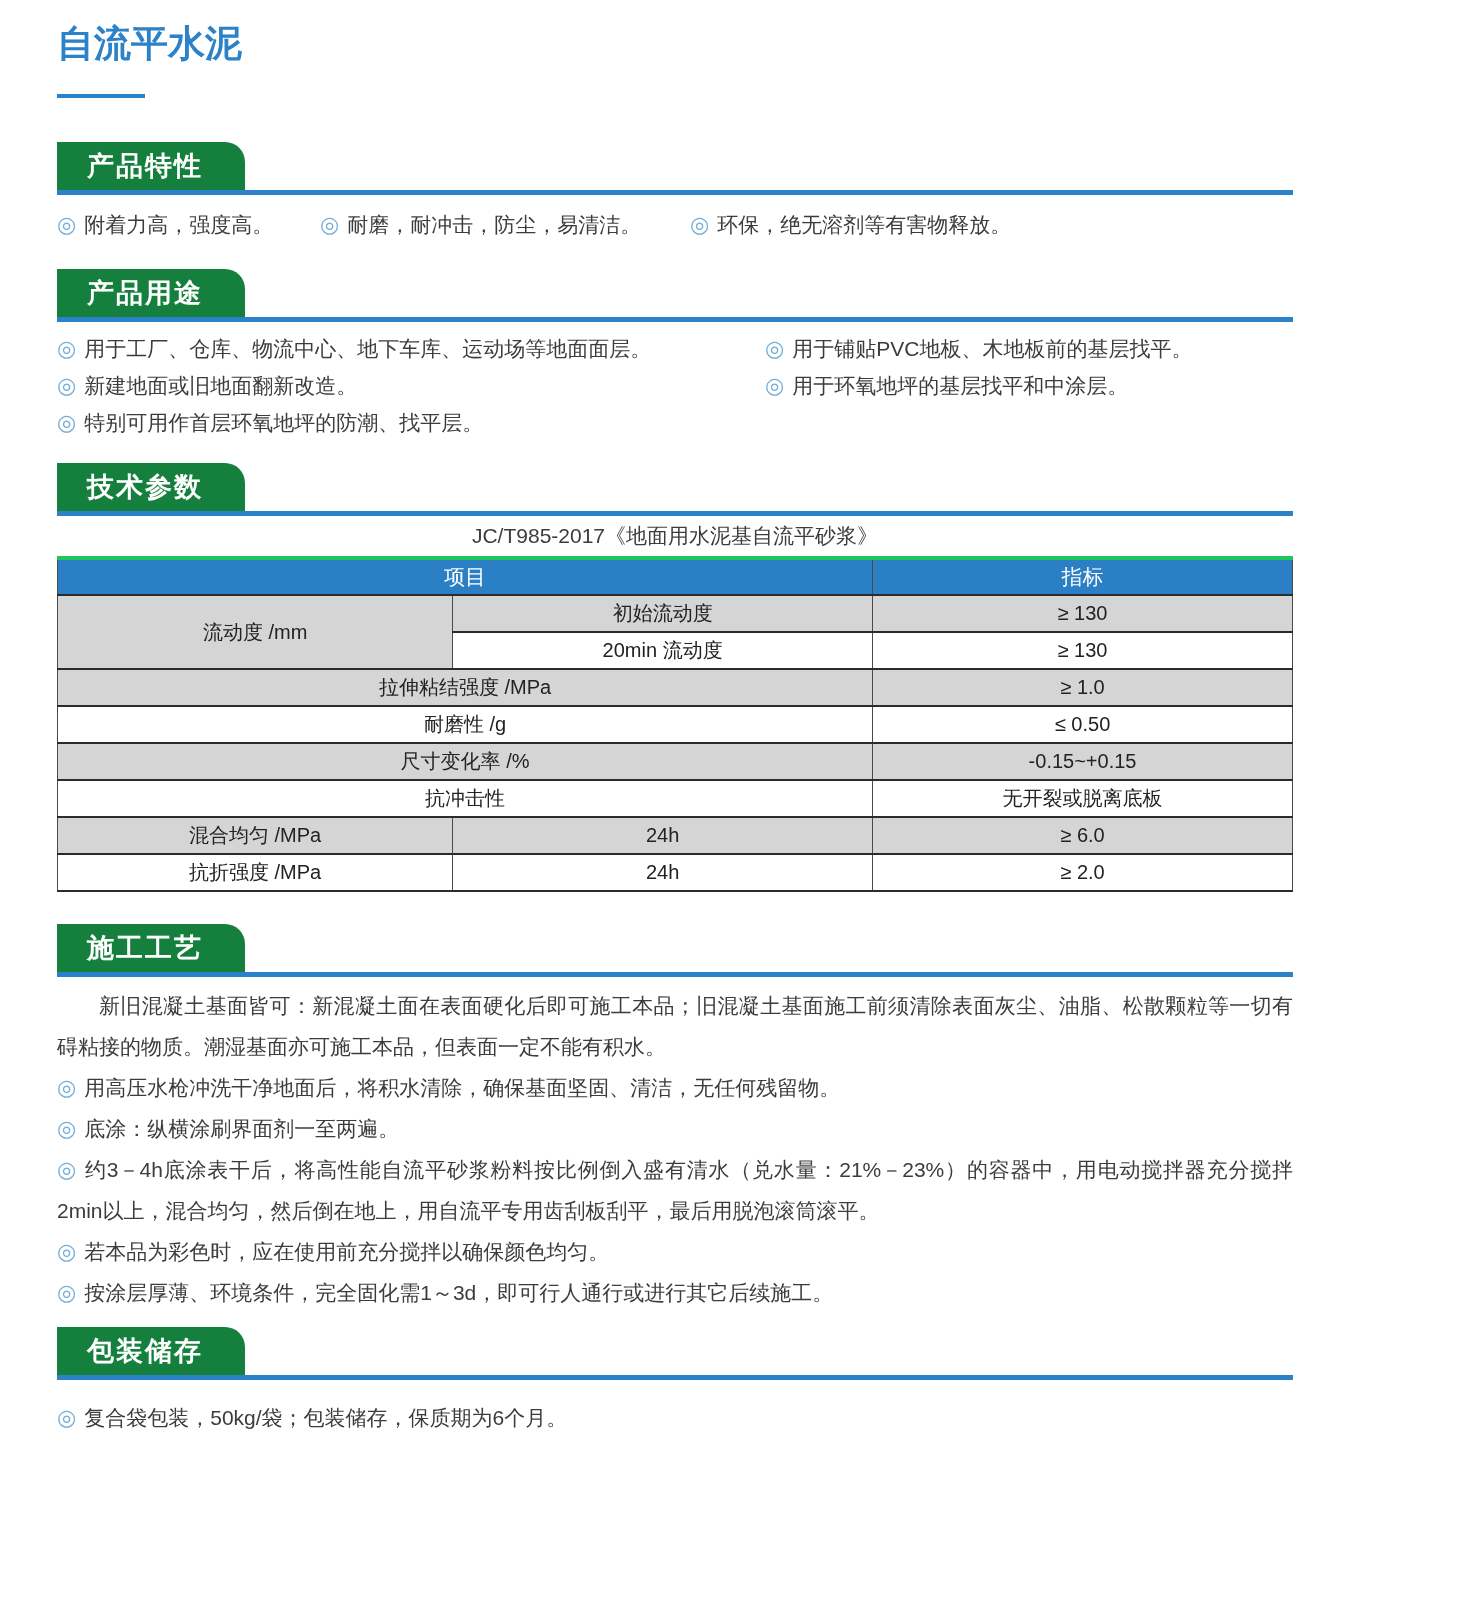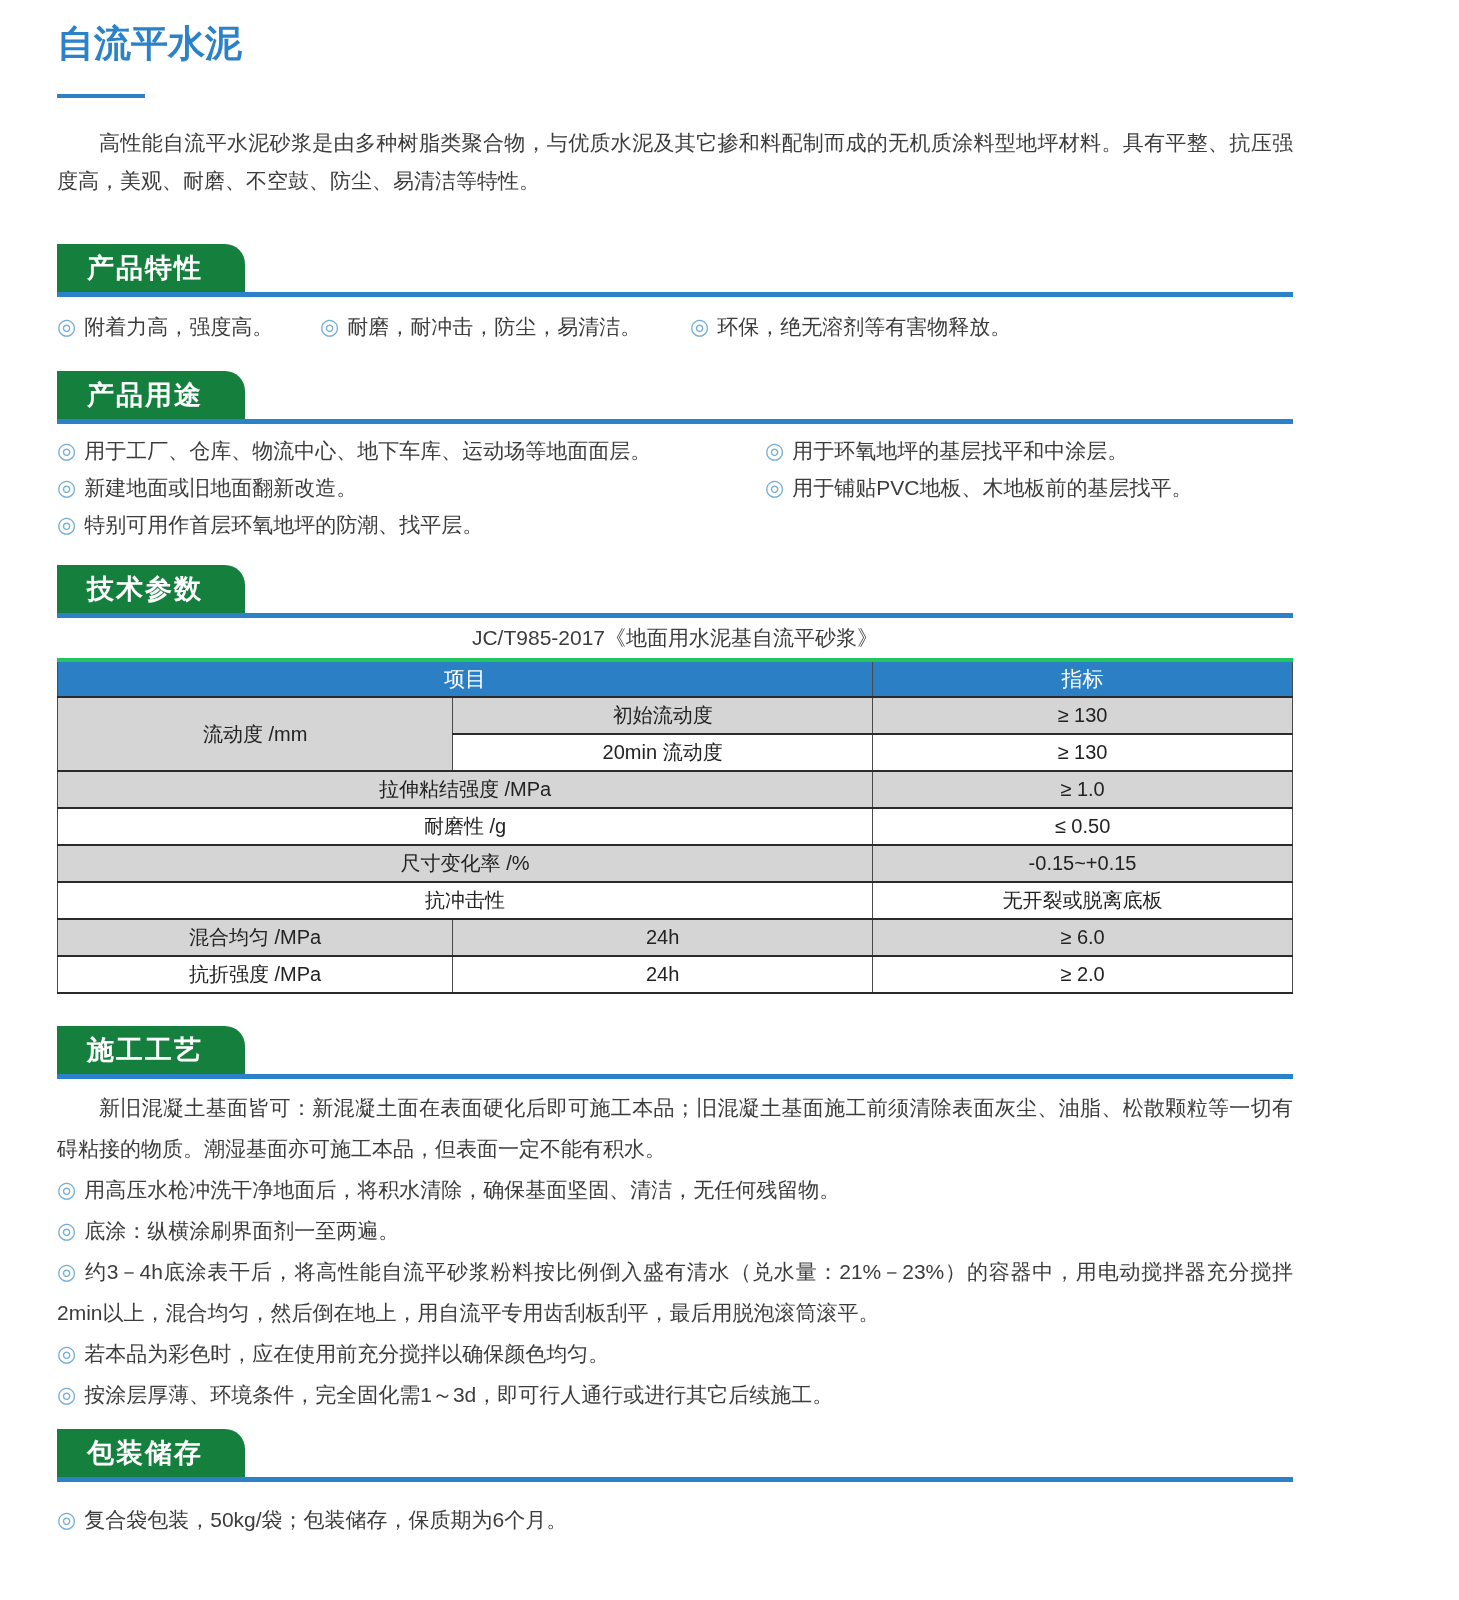--- a/index.html
+++ b/index.html
@@ -79,43 +79,42 @@
   .mt-pack{margin-top:14px;}
 </style>
 </head>
 <body>
 
 <div class="page">
 
   <h1 class="doc-title">自流平水泥</h1>
   <div class="title-rule"></div>
 
-  <p class="intro">高性能自流平水泥砂浆是由多种树脂类聚合物，与优质水泥及其它掺和料配制而成的无机质涂料型地坪材料。具有平整、抗压强度高，美观、耐磨、不空鼓、防尘、易清洁等特性。</p>
 
   <div class="sec-head mt-features">
     <span class="sec-tab">产品特性</span>
   </div>
   <div class="features-row">
     <p class="bullet f1"><span class="ring">◎</span><span>附着力高，强度高。</span></p>
     <p class="bullet f2"><span class="ring">◎</span><span>耐磨，耐冲击，防尘，易清洁。</span></p>
     <p class="bullet f3"><span class="ring">◎</span><span>环保，绝无溶剂等有害物释放。</span></p>
   </div>
 
   <div class="sec-head mt-uses">
     <span class="sec-tab">产品用途</span>
   </div>
   <div class="uses-cols">
     <div class="uses-left">
       <p class="bullet"><span class="ring">◎</span><span>用于工厂、仓库、物流中心、地下车库、运动场等地面面层。</span></p>
       <p class="bullet"><span class="ring">◎</span><span>新建地面或旧地面翻新改造。</span></p>
       <p class="bullet"><span class="ring">◎</span><span>特别可用作首层环氧地坪的防潮、找平层。</span></p>
     </div>
     <div class="uses-right">
+      <p class="bullet"><span class="ring">◎</span><span>用于铺贴PVC地板、木地板前的基层找平。</span></p>
       <p class="bullet"><span class="ring">◎</span><span>用于环氧地坪的基层找平和中涂层。</span></p>
-      <p class="bullet"><span class="ring">◎</span><span>用于铺贴PVC地板、木地板前的基层找平。</span></p>
     </div>
   </div>
 
   <div class="sec-head mt-tech">
     <span class="sec-tab">技术参数</span>
   </div>
   <div class="tech-caption">JC/T985-2017《地面用水泥基自流平砂浆》</div>
 
   <table class="tech">
     <colgroup>

